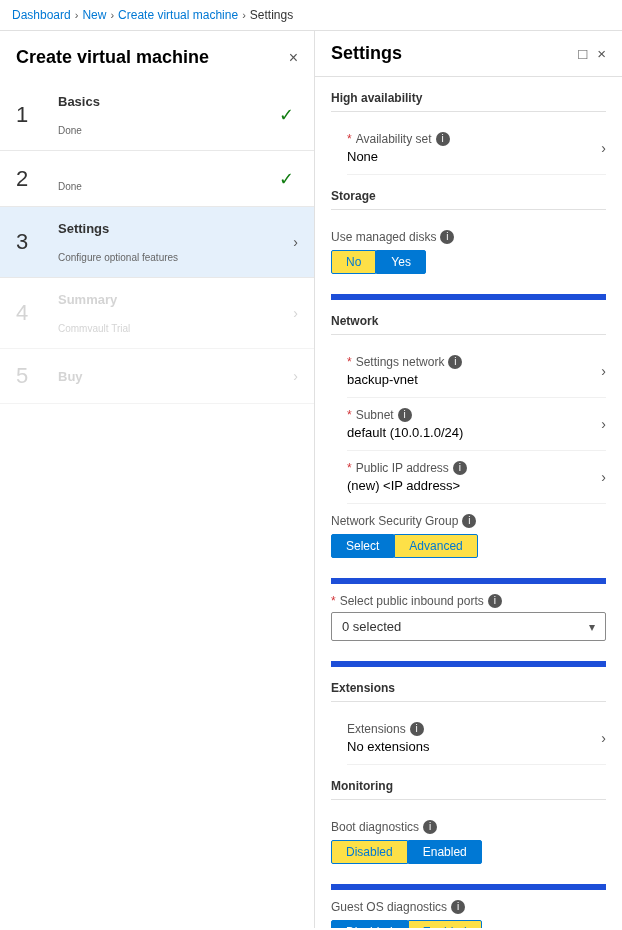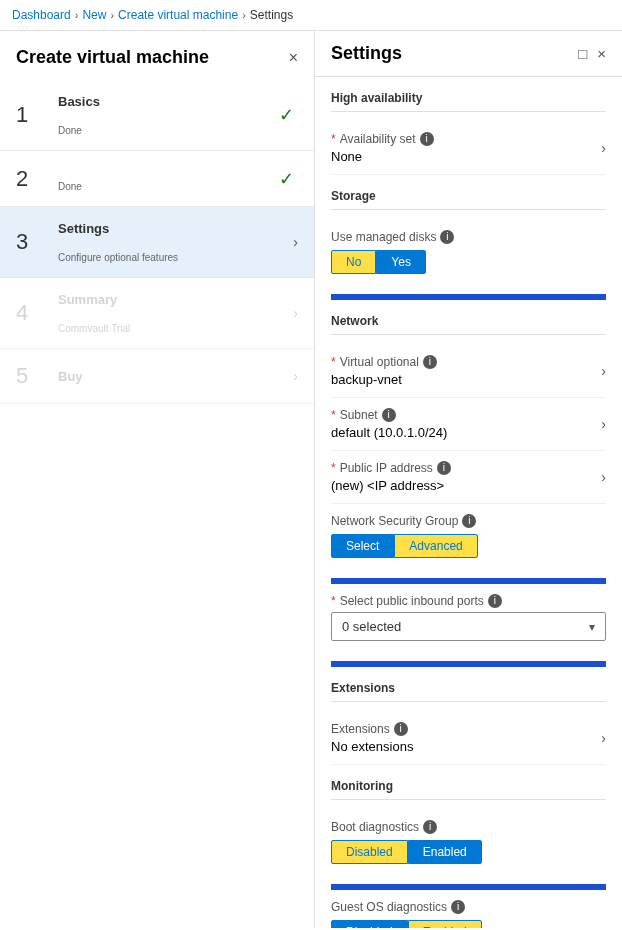--- a/index.html
+++ b/index.html
@@ -188,20 +188,21 @@
     }
 
     
     .field-row {
       display: flex;
       align-items: center;
       justify-content: space-between;
       padding: 10px 0;
       border-bottom: 1px solid #f0f0f0;
       cursor: pointer;
+      margin-left: 16px;
     }
 
     .field-label {
       font-size: 12px;
       color: #555;
       margin-bottom: 3px;
       display: flex;
       align-items: center;
       gap: 4px;
     }
@@ -400,21 +401,21 @@
           <button class="toggle-btn">No</button>
           <button class="toggle-btn active">Yes</button>
         </div>
       </div>
 
       <div class="section-header">Network</div>
 
       <div class="field-row">
         <div>
           <div class="field-label required">
-            <span>Virtual optional</span>
+            <span>Settings network</span>
             <span class="info-icon">i</span>
           </div>
           <div class="field-value">backup-vnet</div>
         </div>
         <span class="field-chevron">›</span>
       </div>
 
       <div class="field-row">
         <div>
           <div class="field-label required">

